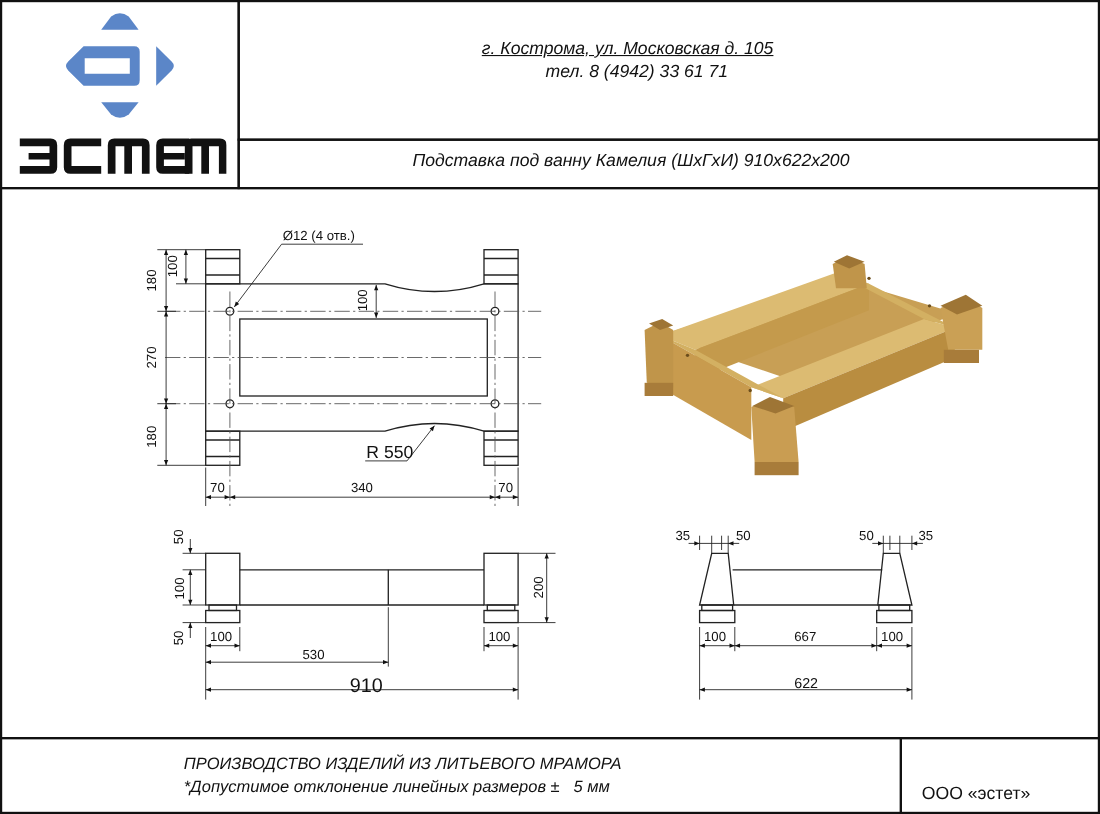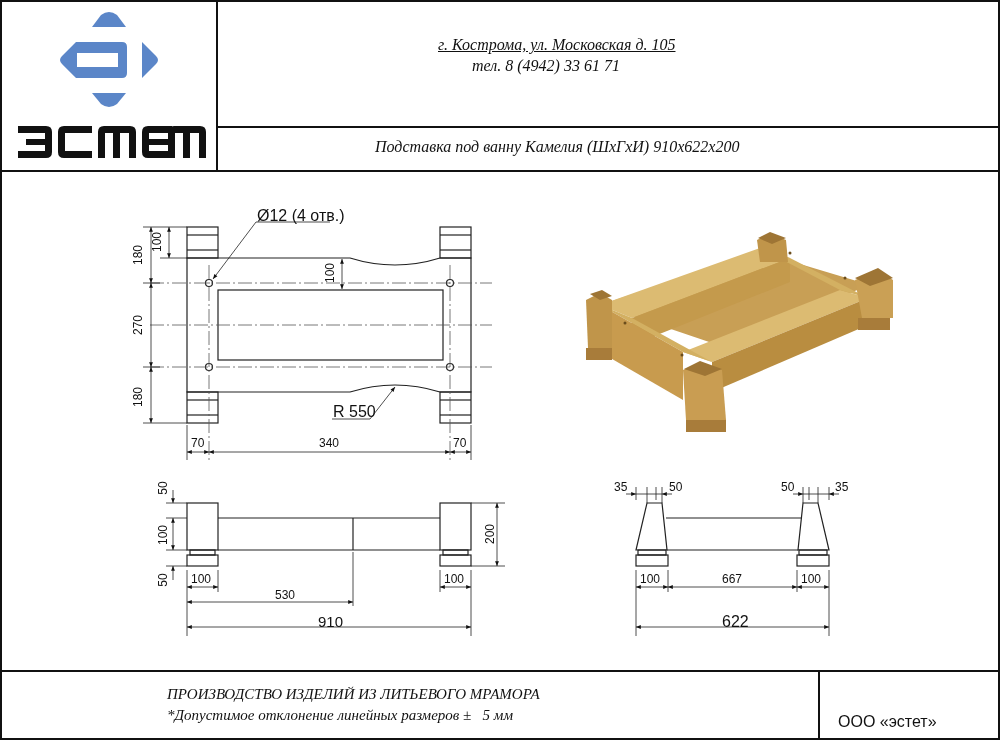--- a/index.html
+++ b/index.html
@@ -1,19 +1,19 @@
 <!DOCTYPE html>
 <html><head>
 <meta charset="utf-8">
 <style>
   html, body { margin:0; padding:0; background:#fff; }
   body { width:1000px; height:740px; position:relative; overflow:hidden; font-family:"Liberation Sans", sans-serif; color:#111; }
   .frame { position:absolute; border:2px solid #111; box-sizing:border-box; }
   .abs { position:absolute; }
-  .txt-it { font-style:italic;font-family:Liberation Serif, serif; }
+  .txt-it { font-style:italic; }
 </style>
 </head>
 <body>
 
 <div class="frame" style="left:0;top:0;width:218px;height:172px;"></div>
 <div class="frame" style="left:216px;top:0;width:784px;height:128px;"></div>
 <div class="frame" style="left:216px;top:126px;width:784px;height:46px;"></div>
 <div class="frame" style="left:0;top:170px;width:1000px;height:502px;"></div>
 <div class="frame" style="left:0;top:670px;width:820px;height:70px;"></div>
 <div class="frame" style="left:818px;top:670px;width:182px;height:70px;"></div>
@@ -43,21 +43,21 @@
 
         <path d="M156,4 L132,4 Q126,4 126,10 L126,30 Q126,36 132,36 L156,36 L156,29 L133,29 L133,23 L152,23 L152,17 L133,17 L133,11 L156,11 Z"></path>
 
         <path d="M150,36 L150,10 Q150,4 156,4 L182,4 Q188,4 188,10 L188,36 L181,36 L181,11 L172,11 L172,36 L165,36 L165,11 L157,11 L157,36 Z" transform="translate(2,0)"></path>
       </g>
     </svg>
   </div>
 </div>
 
 <div class="abs txt-it" style="left:438px;top:36px;font-size:16px;text-decoration:underline;padding-right:12px;">г. Кострома, ул. Московская д. 105</div>
-<div class="abs txt-it" style="left:472px;top:57px;font-size:16px;">тел. 8 (4942) 33 61 71</div>
+<div class="abs txt-it" style="left:496px;top:57px;font-size:16px;">тел. 8 (4942) 33 61 71</div>
 <div class="abs txt-it" style="left:375px;top:138px;font-size:16px;">Подставка под ванну Камелия (ШхГхИ) 910х622х200</div>
 
 <svg class="abs" style="left:0;top:0;" width="1000" height="740">
   <defs>
     <marker id="arr" viewBox="0 0 10 10" refX="10" refY="5" markerWidth="8" markerHeight="6" orient="auto-start-reverse">
       <path d="M0,1 L10,5 L0,9 Z" fill="#111"></path>
     </marker>
   </defs>
   <g stroke="#222" stroke-width="1.2" fill="none">
 
@@ -215,44 +215,44 @@
     <rect x="686" y="420" width="40" height="12" fill="#a87c3a"></rect>
     <rect x="858" y="318" width="32" height="12" fill="#a87c3a"></rect>
 
     <circle cx="625" cy="323" r="1.5" fill="#6b4d1c"></circle>
     <circle cx="682" cy="355" r="1.5" fill="#6b4d1c"></circle>
     <circle cx="790" cy="253" r="1.5" fill="#6b4d1c"></circle>
     <circle cx="845" cy="278" r="1.5" fill="#6b4d1c"></circle>
   </g>
 </svg>
 
-<div class="abs" style="left:257px;top:207px;font-size:16px;">Ø12 (4 отв.)</div>
+<div class="abs" style="left:257px;top:207px;font-size:12px;">Ø12 (4 отв.)</div>
 <div class="abs" style="left:333px;top:403px;font-size:16px;">R 550</div>
 <div class="abs" style="left:128px;top:248px;font-size:12px;transform:rotate(-90deg);">180</div>
 <div class="abs" style="left:147px;top:235px;font-size:12px;transform:rotate(-90deg);">100</div>
 <div class="abs" style="left:128px;top:318px;font-size:12px;transform:rotate(-90deg);">270</div>
 <div class="abs" style="left:128px;top:390px;font-size:12px;transform:rotate(-90deg);">180</div>
 <div class="abs" style="left:320px;top:266px;font-size:12px;transform:rotate(-90deg);">100</div>
 <div class="abs" style="left:191px;top:436px;font-size:12px;">70</div>
 <div class="abs" style="left:319px;top:436px;font-size:12px;">340</div>
 <div class="abs" style="left:453px;top:436px;font-size:12px;">70</div>
 
 <div class="abs" style="left:156px;top:481px;font-size:12px;transform:rotate(-90deg);">50</div>
 <div class="abs" style="left:153px;top:528px;font-size:12px;transform:rotate(-90deg);">100</div>
 <div class="abs" style="left:156px;top:573px;font-size:12px;transform:rotate(-90deg);">50</div>
 <div class="abs" style="left:480px;top:527px;font-size:12px;transform:rotate(-90deg);">200</div>
 <div class="abs" style="left:191px;top:572px;font-size:12px;">100</div>
 <div class="abs" style="left:444px;top:572px;font-size:12px;">100</div>
 <div class="abs" style="left:275px;top:588px;font-size:12px;">530</div>
-<div class="abs" style="left:318px;top:613px;font-size:15px;">910</div>
+<div class="abs" style="left:318px;top:613px;font-size:18px;">910</div>
 
 <div class="abs" style="left:614px;top:480px;font-size:12px;">35</div>
 <div class="abs" style="left:669px;top:480px;font-size:12px;">50</div>
 <div class="abs" style="left:781px;top:480px;font-size:12px;">50</div>
 <div class="abs" style="left:835px;top:480px;font-size:12px;">35</div>
 <div class="abs" style="left:640px;top:572px;font-size:12px;">100</div>
 <div class="abs" style="left:722px;top:572px;font-size:12px;">667</div>
 <div class="abs" style="left:801px;top:572px;font-size:12px;">100</div>
-<div class="abs" style="left:722px;top:613px;font-size:16px;">622</div>
+<div class="abs" style="left:722px;top:613px;font-size:13px;">622</div>
 
 <div class="abs txt-it" style="left:167px;top:686px;font-size:15px;">ПРОИЗВОДСТВО ИЗДЕЛИЙ ИЗ ЛИТЬЕВОГО МРАМОРА</div>
 <div class="abs txt-it" style="left:167px;top:707px;font-size:15px;white-space:pre;">*Допустимое отклонение линейных размеров ±   5 мм</div>
 <div class="abs" style="left:838px;top:713px;font-size:16px;">ООО «эстет»</div>
 
 </body></html>

